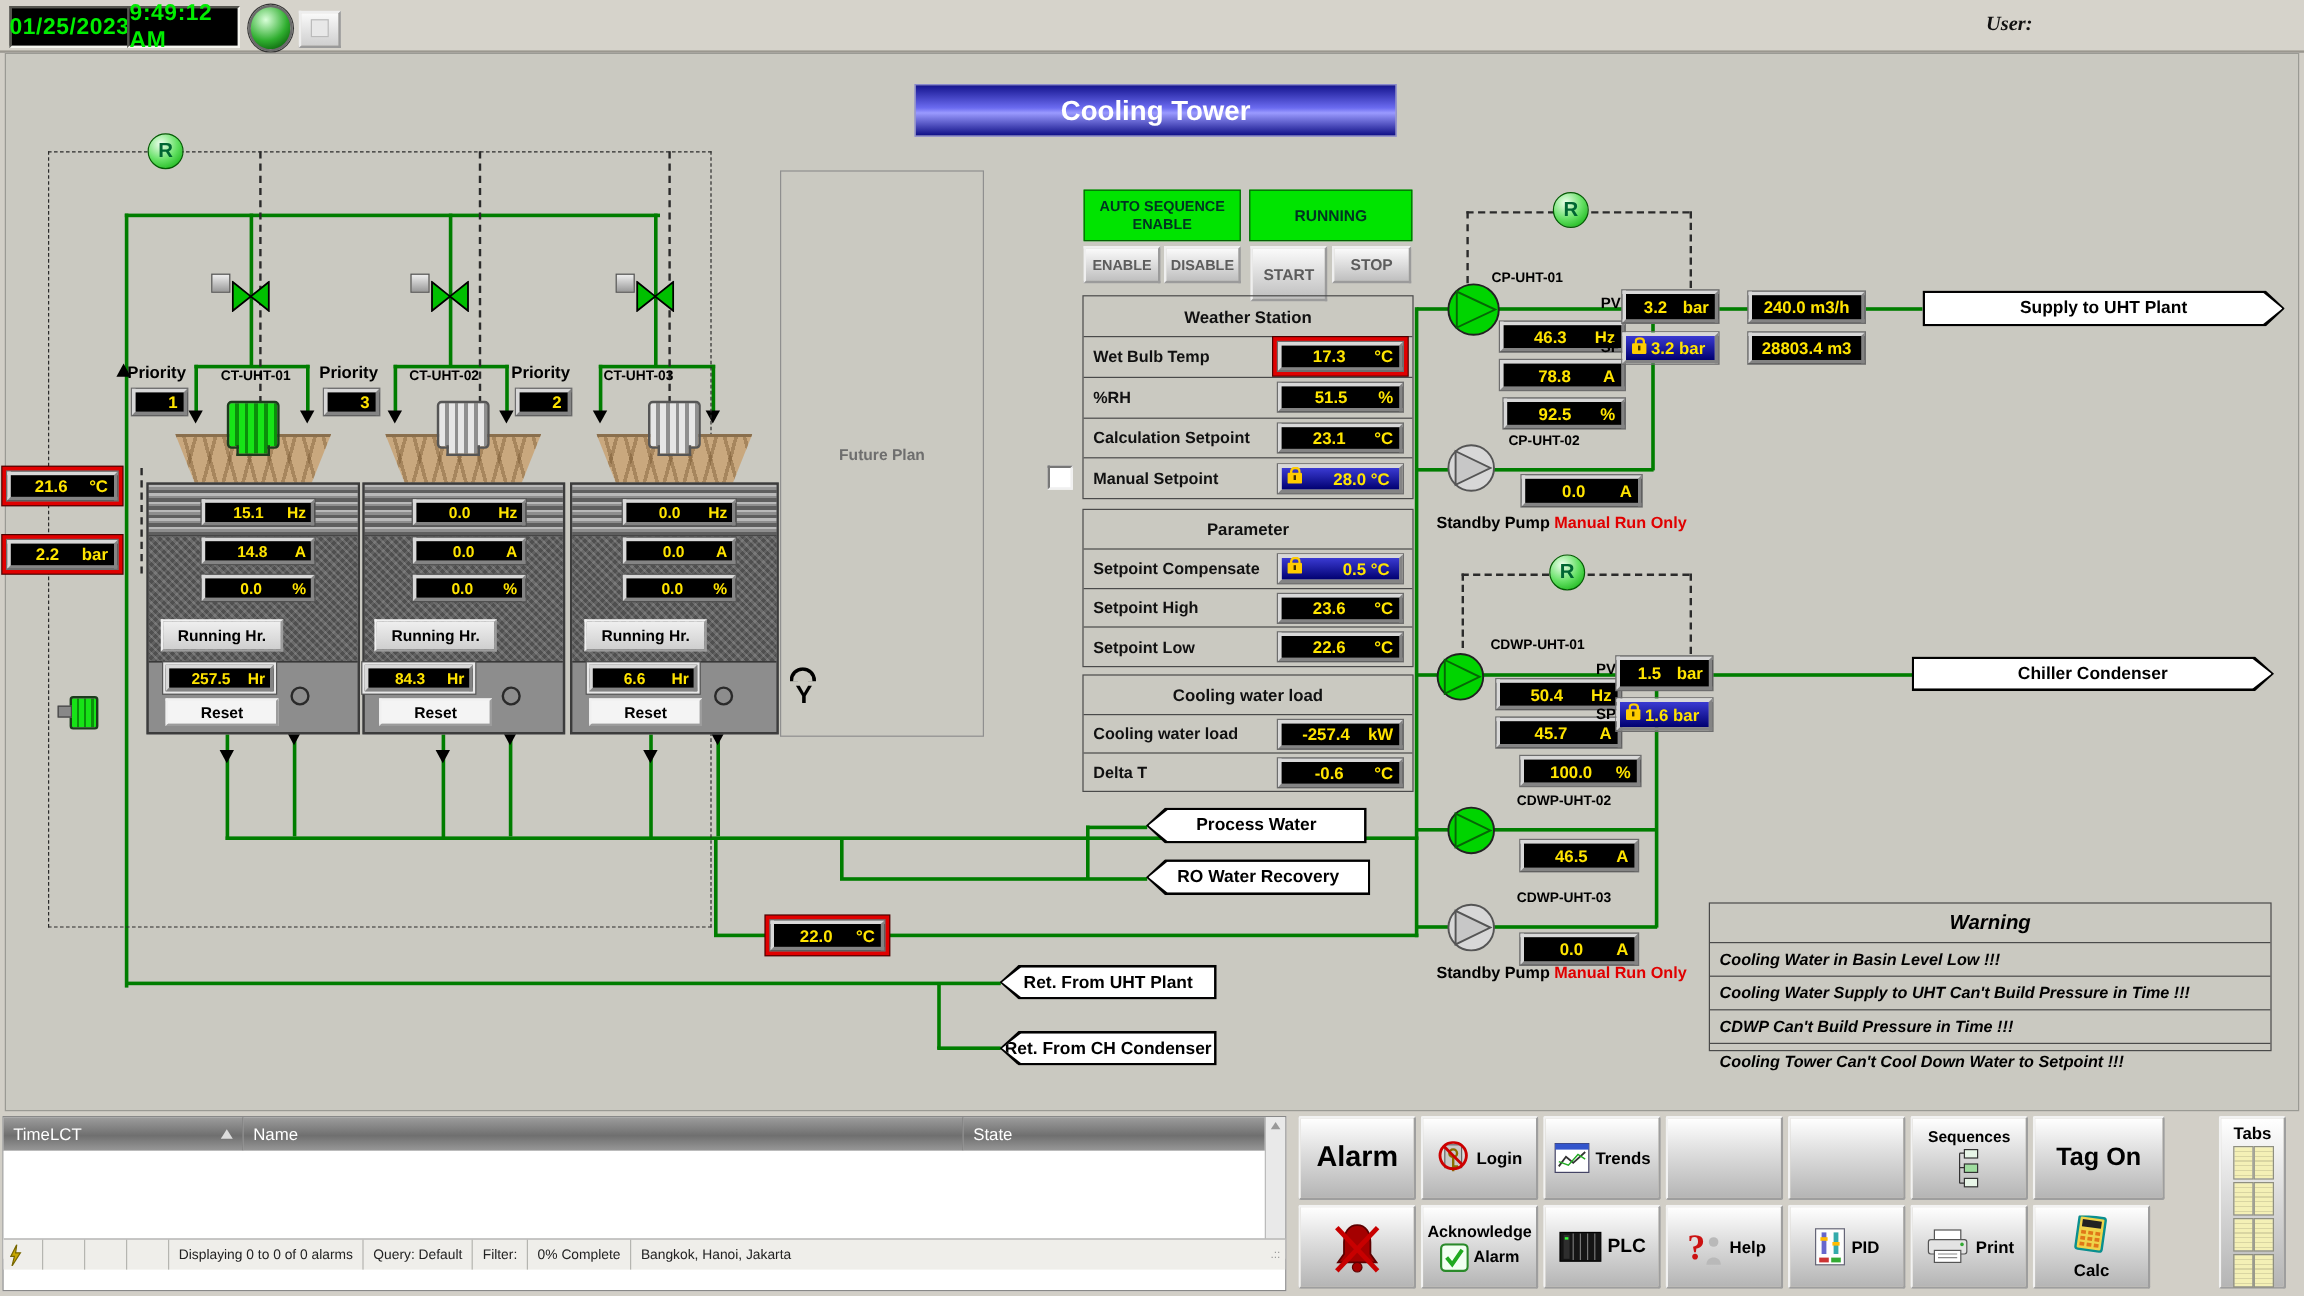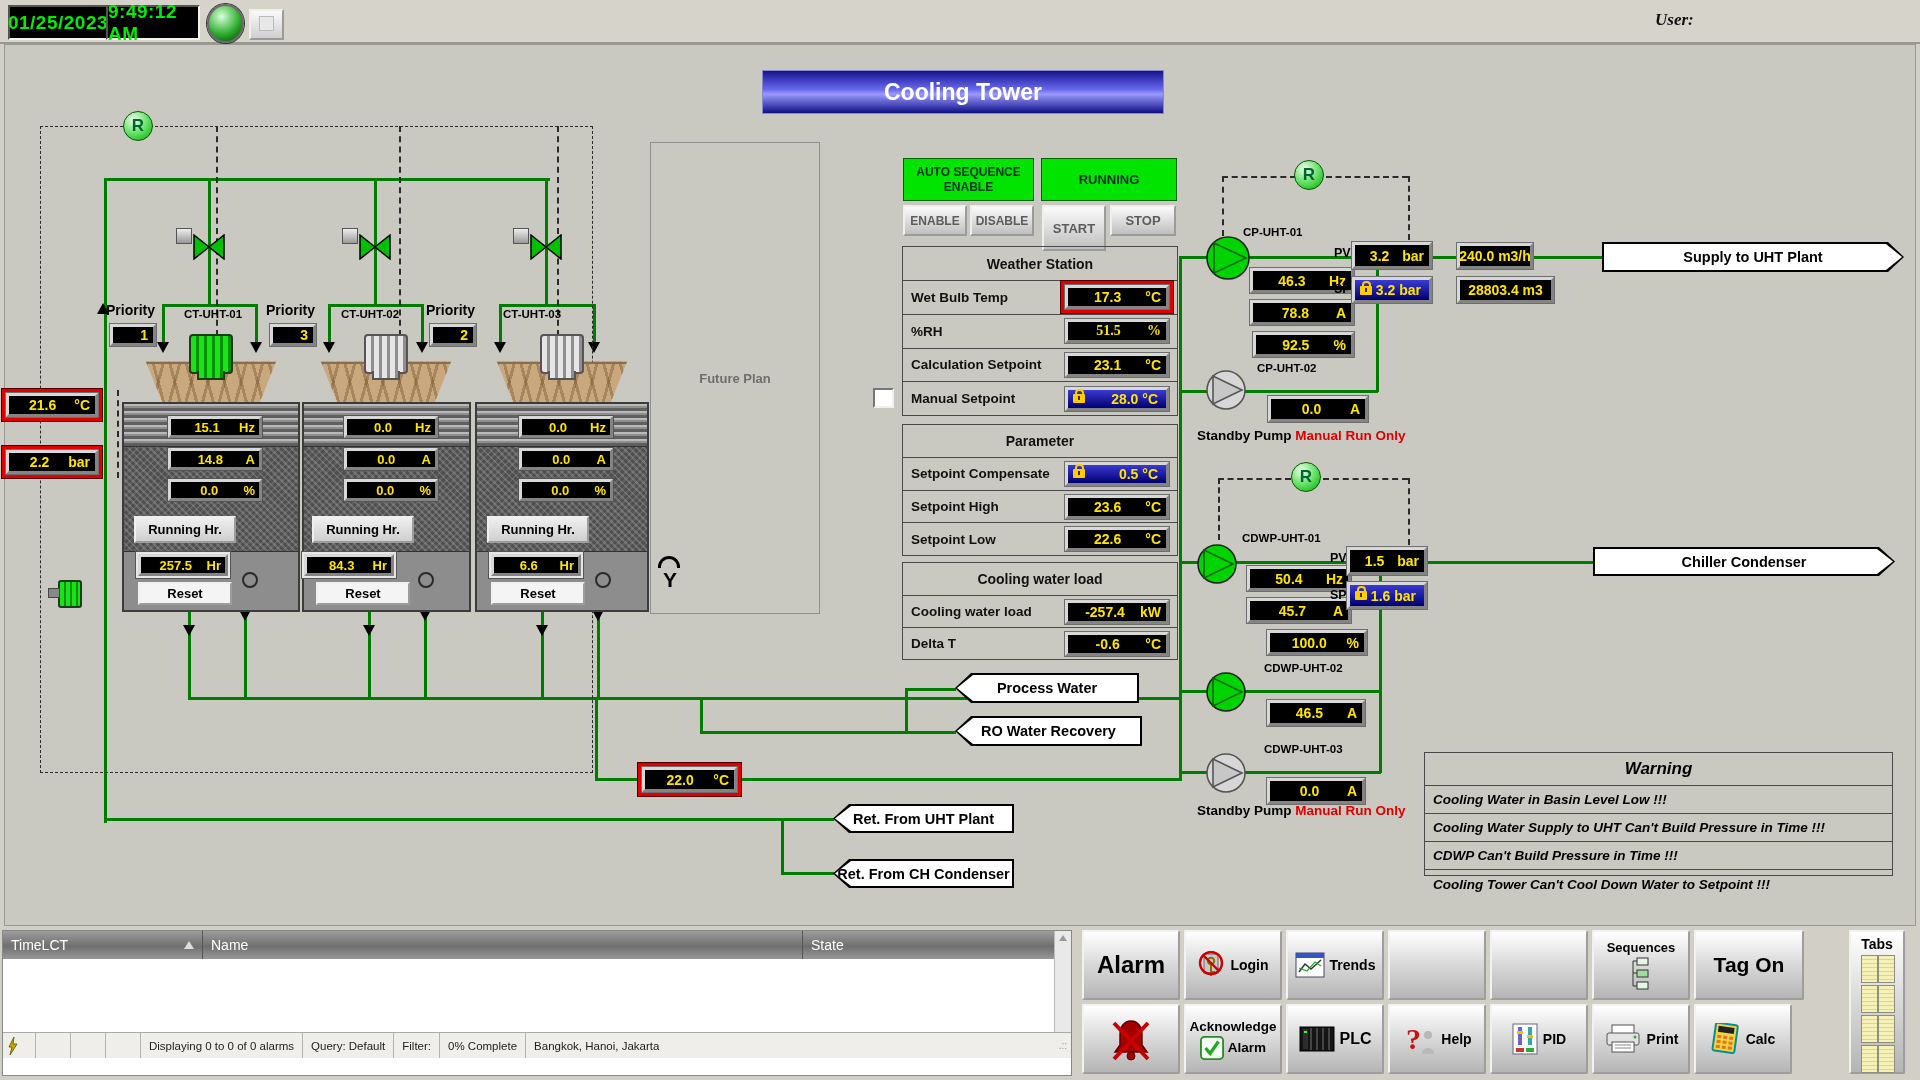--- a/index.html
+++ b/index.html
@@ -194,21 +194,21 @@
   <div class="ptitle" style="height:33px;flex:none;">Weather Station</div>
   <div class="prow">
     <span class="plabel">Wet Bulb Temp</span>
     <div class="led red" style="right:8px;width:104px;height:24px;">
         <span class="v">17.3</span>
         <span class="u">°C</span>
       </div>
   </div>
   <div class="prow">
     <span class="plabel">%RH</span>
-    <div class="led" style="right:8px;width:104px;height:24px;font-family:Liberation Serif, serif;">
+    <div class="led" style="right:8px;width:104px;height:24px;">
         <span class="v">51.5</span>
         <span class="u">%</span>
       </div>
   </div>
   <div class="prow">
     <span class="plabel">Calculation Setpoint</span>
     <div class="led" style="right:8px;width:104px;height:24px;">
         <span class="v">23.1</span>
         <span class="u">°C</span>
       </div>
@@ -418,21 +418,21 @@
 <div class="plbl" style="left:1334px;top:246px;font-size:12.5px;">PV</div>
 <div class="led" style="left:1352px;top:242px;width:80px;height:27px;">
     <span class="v">3.2</span>
     <span class="u">bar</span>
   </div>
 <div class="plbl" style="left:1334px;top:282px;font-size:12.5px;">SP</div>
 <div class="led blue" style="left:1352px;top:277px;width:80px;height:26px;">
     <span class="lock"></span>
     <span class="v">3.2 bar</span>
   </div>
-<div class="led ctr" style="left:1457px;top:243px;width:76px;height:26px;justify-content:center;">
+<div class="led ctr" style="left:1457px;top:243px;width:97px;height:26px;justify-content:center;">
     <span class="v">240.0 m3/h</span>
   </div>
 <div class="led ctr" style="left:1457px;top:277px;width:97px;height:26px;">
     <span class="v">28803.4 m3</span>
   </div>
 <div class="tag right" style="left:1602px;top:242px;width:302px;height:30px;">
     <div class="tin">
       <span>Supply to UHT Plant</span>
     </div>
   </div>
@@ -657,21 +657,21 @@
   <svg width="38" height="30" viewBox="0 0 38 30">
       <rect x="8" y="1" width="22" height="9" fill="#fff" stroke="#555"></rect>
       <rect x="3" y="9" width="32" height="12" rx="2" fill="#e3e3e3" stroke="#555"></rect>
       <rect x="8" y="18" width="22" height="10" fill="#fff" stroke="#555"></rect>
       <line x1="11" y1="21" x2="27" y2="21" stroke="#888"></line>
       <line x1="11" y1="24" x2="27" y2="24" stroke="#888"></line>
       <circle cx="31" cy="13" r="1.5" fill="#3a3"></circle>
     </svg>
   <span>Print</span>
   </div>
-<div class="hbtn" style="left:1694px;top:1004px;font-size:14px;">
+<div class="hbtn" style="left:1694px;top:1004px;font-size:14px;flex-direction:column;">
   <svg width="30" height="32" viewBox="0 0 30 32">
       <g transform="rotate(8 15 16)">
         <rect x="3" y="1" width="22" height="28" rx="2" fill="#efd34a" stroke="#0a8f8f" stroke-width="2"></rect>
         <rect x="6" y="4" width="16" height="6" fill="#222"></rect>
         <g fill="#e07818">
           <rect x="6" y="13" width="4" height="3"></rect>
           <rect x="12" y="13" width="4" height="3"></rect>
           <rect x="18" y="13" width="4" height="3"></rect>
           <rect x="6" y="18" width="4" height="3"></rect>
           <rect x="12" y="18" width="4" height="3"></rect>

